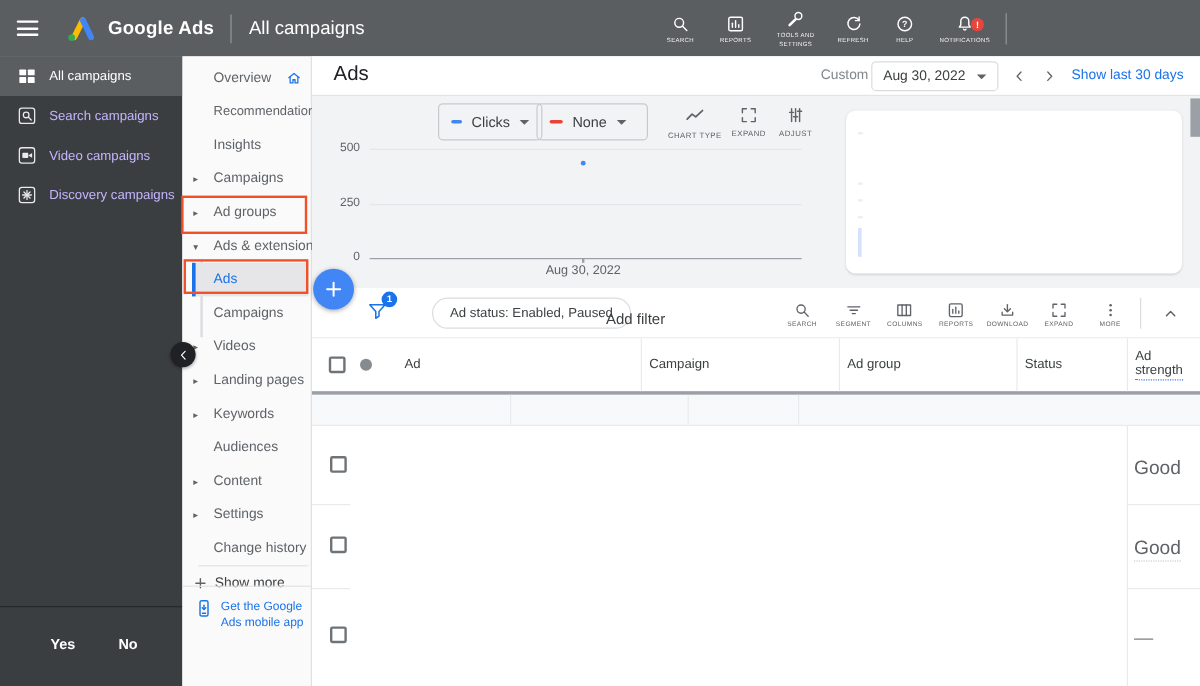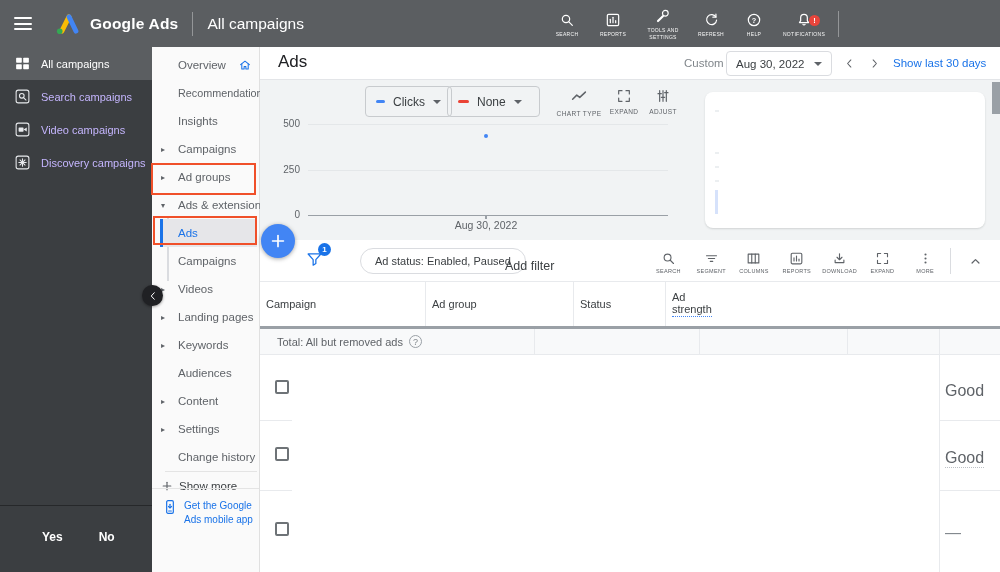--- a/index.html
+++ b/index.html
@@ -564,33 +564,34 @@
     </div>
 
     <div class="fab">
       <svg class="i" width="20" height="20">
           <use href="#ic-plus"></use>
         </svg>
     </div>
 
     <div class="tbl">
       <div class="thead">
+        <div class="th th0">
+          <span class="checkbox"></span>
+          <span class="status-dot"></span>
+          <span class="colname">Ad</span>
+        </div>
         <div class="th th1">Campaign</div>
         <div class="th th2">Ad group</div>
         <div class="th th3">Status</div>
         <div class="th th4">
             <span class="underline-dotted">Ad strength</span>
           </div>
       </div>
       <div class="thick-rule"></div>
       <div class="trow-total">
-        <div class="td td0">
-          <span>Total: All but removed ads</span>
-          <span class="help-circ">?</span>
-        </div>
         <div class="td td1"></div>
           <div class="td td2"></div>
           <div class="td td3"></div>
           <div class="td td4"></div>
       </div>
       <div class="tbody">
         <div class="vline"></div>
         <div class="brow" style="top:0;height:65px">
           <span class="checkbox" style="top:25px"></span>
           <span class="strength" style="top:27px">Good</span>

